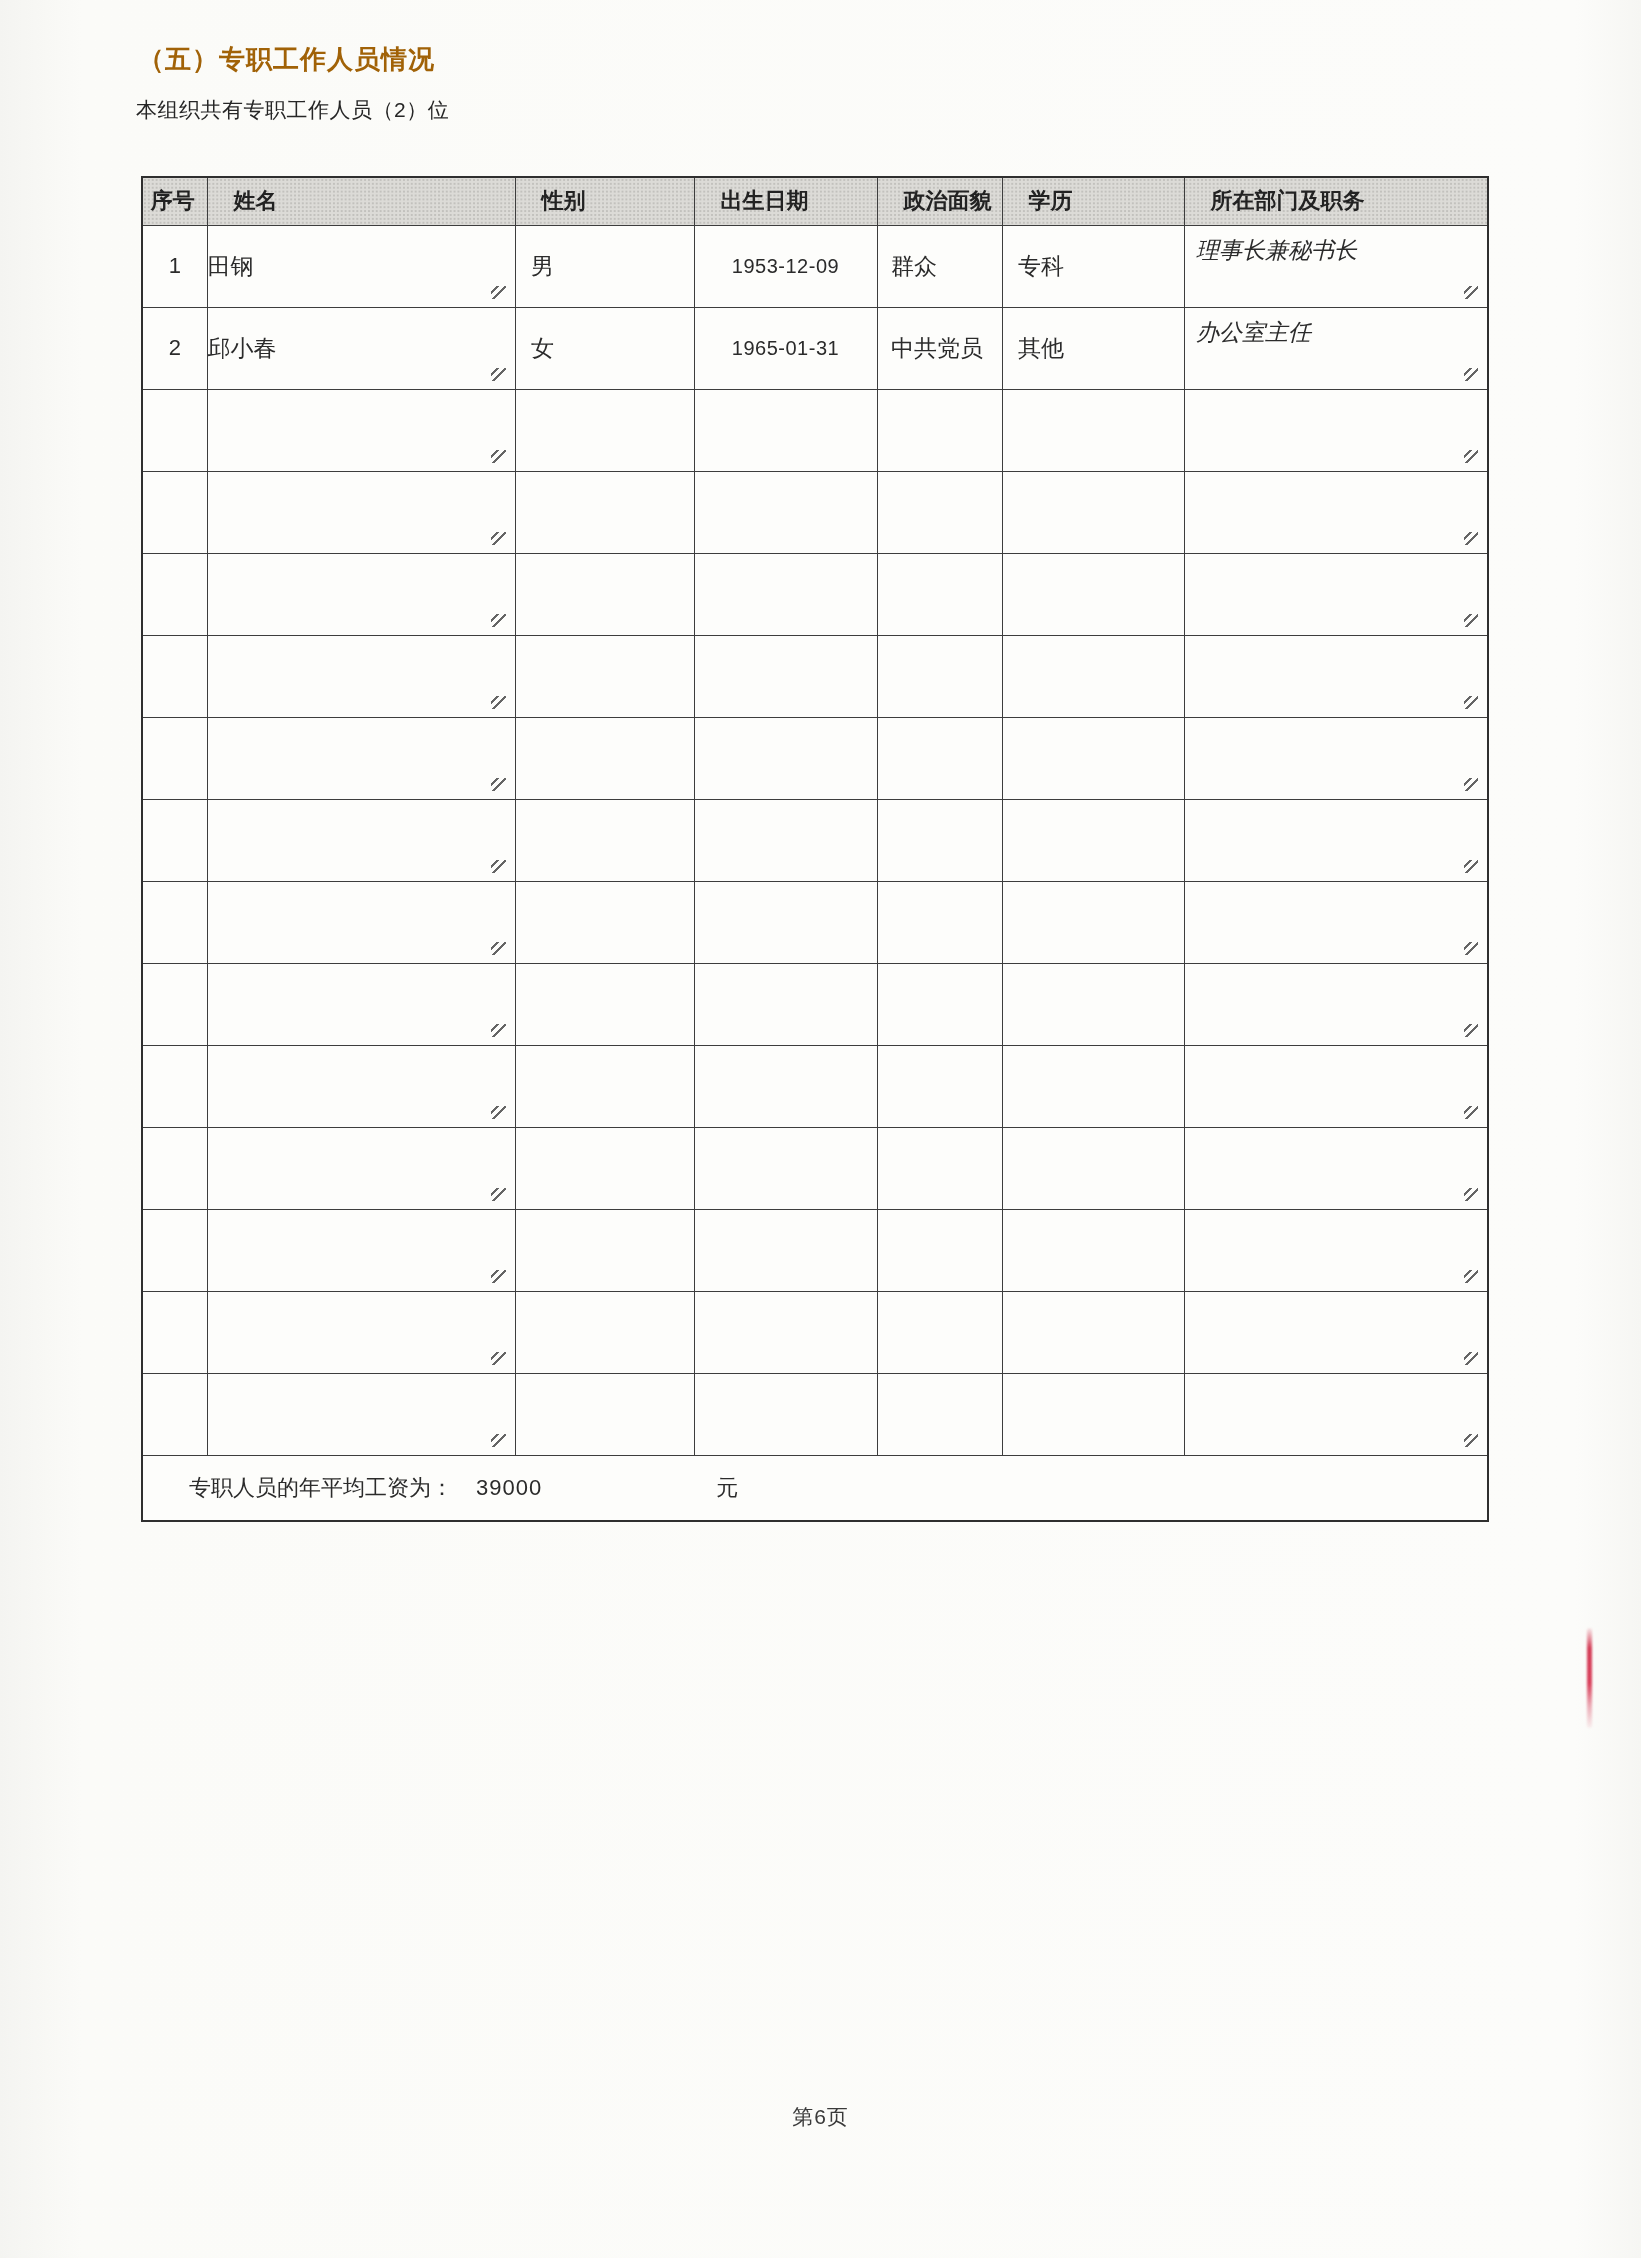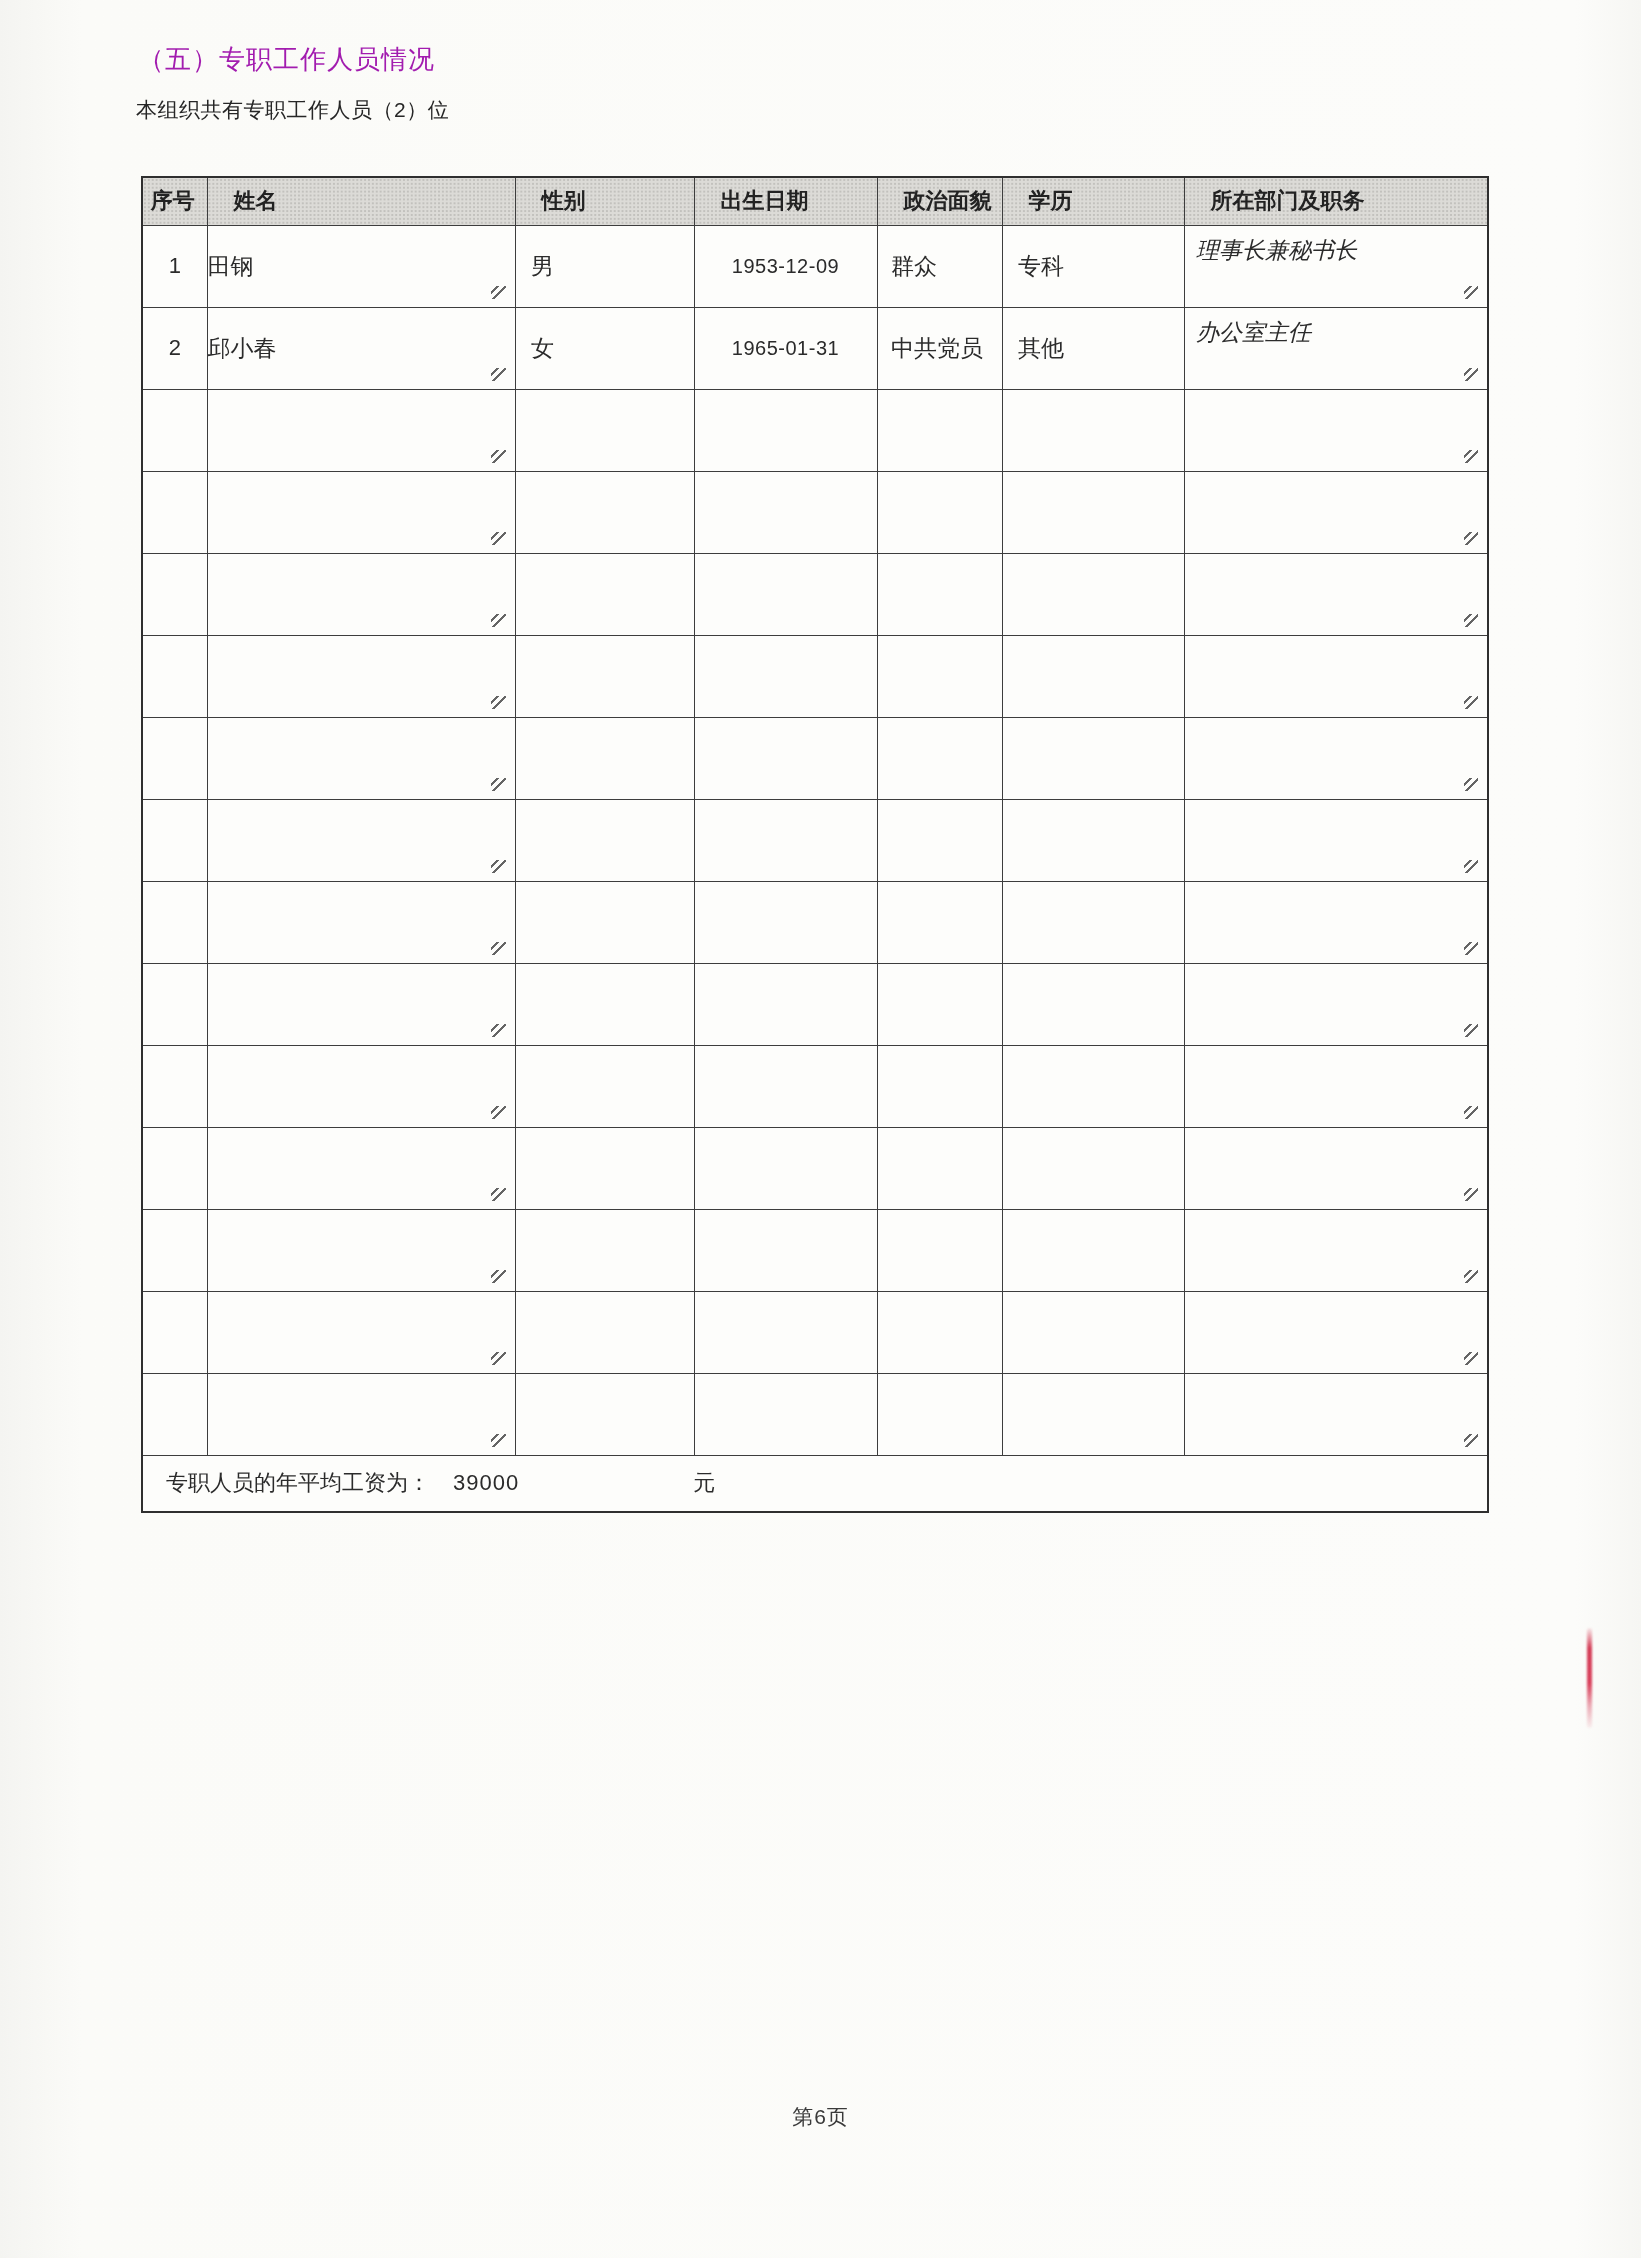--- a/index.html
+++ b/index.html
@@ -14,23 +14,23 @@
     background: linear-gradient(to right, #f4f4f1, #fbfbf8 5%, #fcfcfa 96%, #f6f6f3);
     font-family: "Liberation Sans", "DejaVu Sans", sans-serif;
     color: #2b2b2b;
   }
 
   .section-title {
     position: absolute;
     left: 138px;
     top: 42px;
     font-size: 26px;
-    font-weight: normal;
+    font-weight: bold;
     letter-spacing: 1px;
-    color: #a21caf;
+    color: #a16207;
   }
   .subtitle {
     position: absolute;
     left: 136px;
     top: 96px;
     font-size: 21px;
     letter-spacing: 0.5px;
     color: #262626;
   }
 
@@ -86,24 +86,24 @@
     opacity: 0.85;
     background: linear-gradient(135deg,
       rgba(0,0,0,0) 0 3.9px,
       #4a4a4a 3.9px 6.3px,
       rgba(0,0,0,0) 6.3px 9.7px,
       #4a4a4a 9.7px 12px,
       rgba(0,0,0,0) 12px);
   }
 
   tfoot td {
-    height: 57px;
+    height: 66px;
     font-size: 22px;
     vertical-align: middle;
-    padding-left: 23px;
+    padding-left: 46px;
     background: #fdfdfb;
     border-top: 2.5px solid #2c2c2c;
   }
   .salary-value { margin-left: 23px; letter-spacing: 1px; }
   .salary-unit  { margin-left: 174px; }
 
   .page-number {
     position: absolute;
     left: 0;
     top: 2103px;

